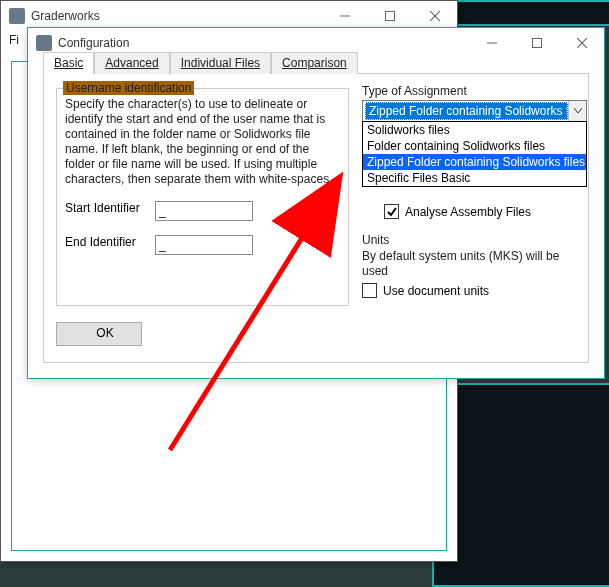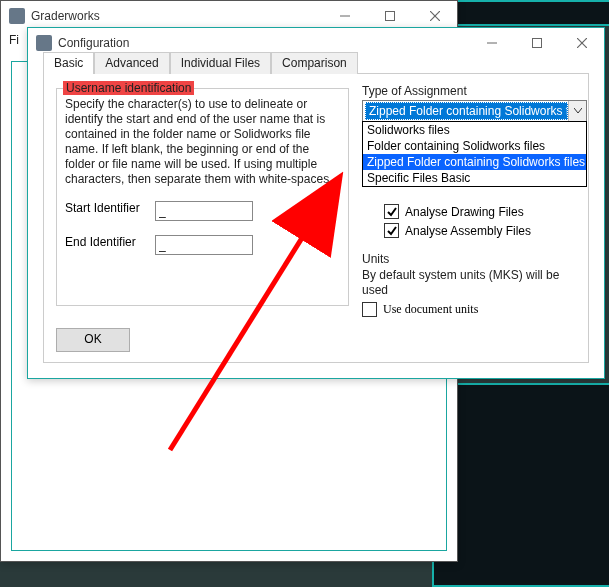--- a/index.html
+++ b/index.html
@@ -67,34 +67,35 @@
     display: flex;
     height: 22px;
   }
   .tab {
     border: 1px solid #ccc;
     border-bottom: none;
     padding: 3px 10px 2px 10px;
     background: #f0f0f0;
     margin-right: 0px;
     color: #222;
+    text-decoration: underline;
   }
   .tab.active { background: #fff; position: relative; top: 0; }
   .tab.active::after {
     content:""; position:absolute; left:0; right:0; bottom:-1px; height:2px; background:#fff;
   }
 
   .group {
     position: absolute;
     border: 1px solid #ccc;
     padding: 8px 8px 8px 8px;
   }
   .group > .legend {
     position: absolute; top: -8px; left: 6px;
-    background: #ef4444; padding: 0 3px; color: #222;
+    background: #a16207; padding: 0 3px; color: #222;
   }
   .desc { color: #222; line-height: 1.25; }
   .row { display:flex; margin-top:14px; }
   .row label { width: 90px; }
   .txt {
     width: 90px; height: 18px;
     border: 1px solid #888; padding: 0 3px;
     font-family: inherit; font-size: 12px;
   }
   .btn {
@@ -230,41 +231,33 @@
           <div class="opt">Specific Files Basic</div>
         </div>
       </div>
       <div style="height:78px;"></div>
       <div class="chk">
         <span class="box">
             <svg viewBox="0 0 10 10">
               <polyline points="1,5 4,8 9,1"></polyline>
             </svg>
           </span>
-        <span>Analyse Drawing Files</span>
-      </div>
-      <div class="chk">
-        <span class="box">
-            <svg viewBox="0 0 10 10">
-              <polyline points="1,5 4,8 9,1"></polyline>
-            </svg>
-          </span>
         <span>Analyse Assembly Files</span>
       </div>
 
       <div style="height:10px;"></div>
       <div class="sect-title">Units</div>
       <div class="desc">By default system units (MKS) will be used</div>
-      <div class="chk" style="margin-left:0;font-family:Liberation Serif, serif;">
+      <div class="chk" style="margin-left:0;">
         <span class="box"></span>
         <span>Use document units</span>
       </div>
     </div>
 
-    <div class="btn" style="position:absolute; left:12px; bottom:10px;">OK</div>
+    <div class="btn" style="position:absolute; left:12px; bottom:16px;padding-left:12px;">OK</div>
   </div>
 </div>
 
 <svg id="arrow" width="260" height="320">
   <defs>
     <marker id="ah" markerWidth="16" markerHeight="14" refX="14" refY="7" orient="auto">
       <polygon points="0,0 16,7 0,14" fill="#ff0000"></polygon>
     </marker>
   </defs>
   <line x1="50" y1="300" x2="218" y2="30" stroke="#ff0000" stroke-width="5" marker-end="url(#ah)"></line>

